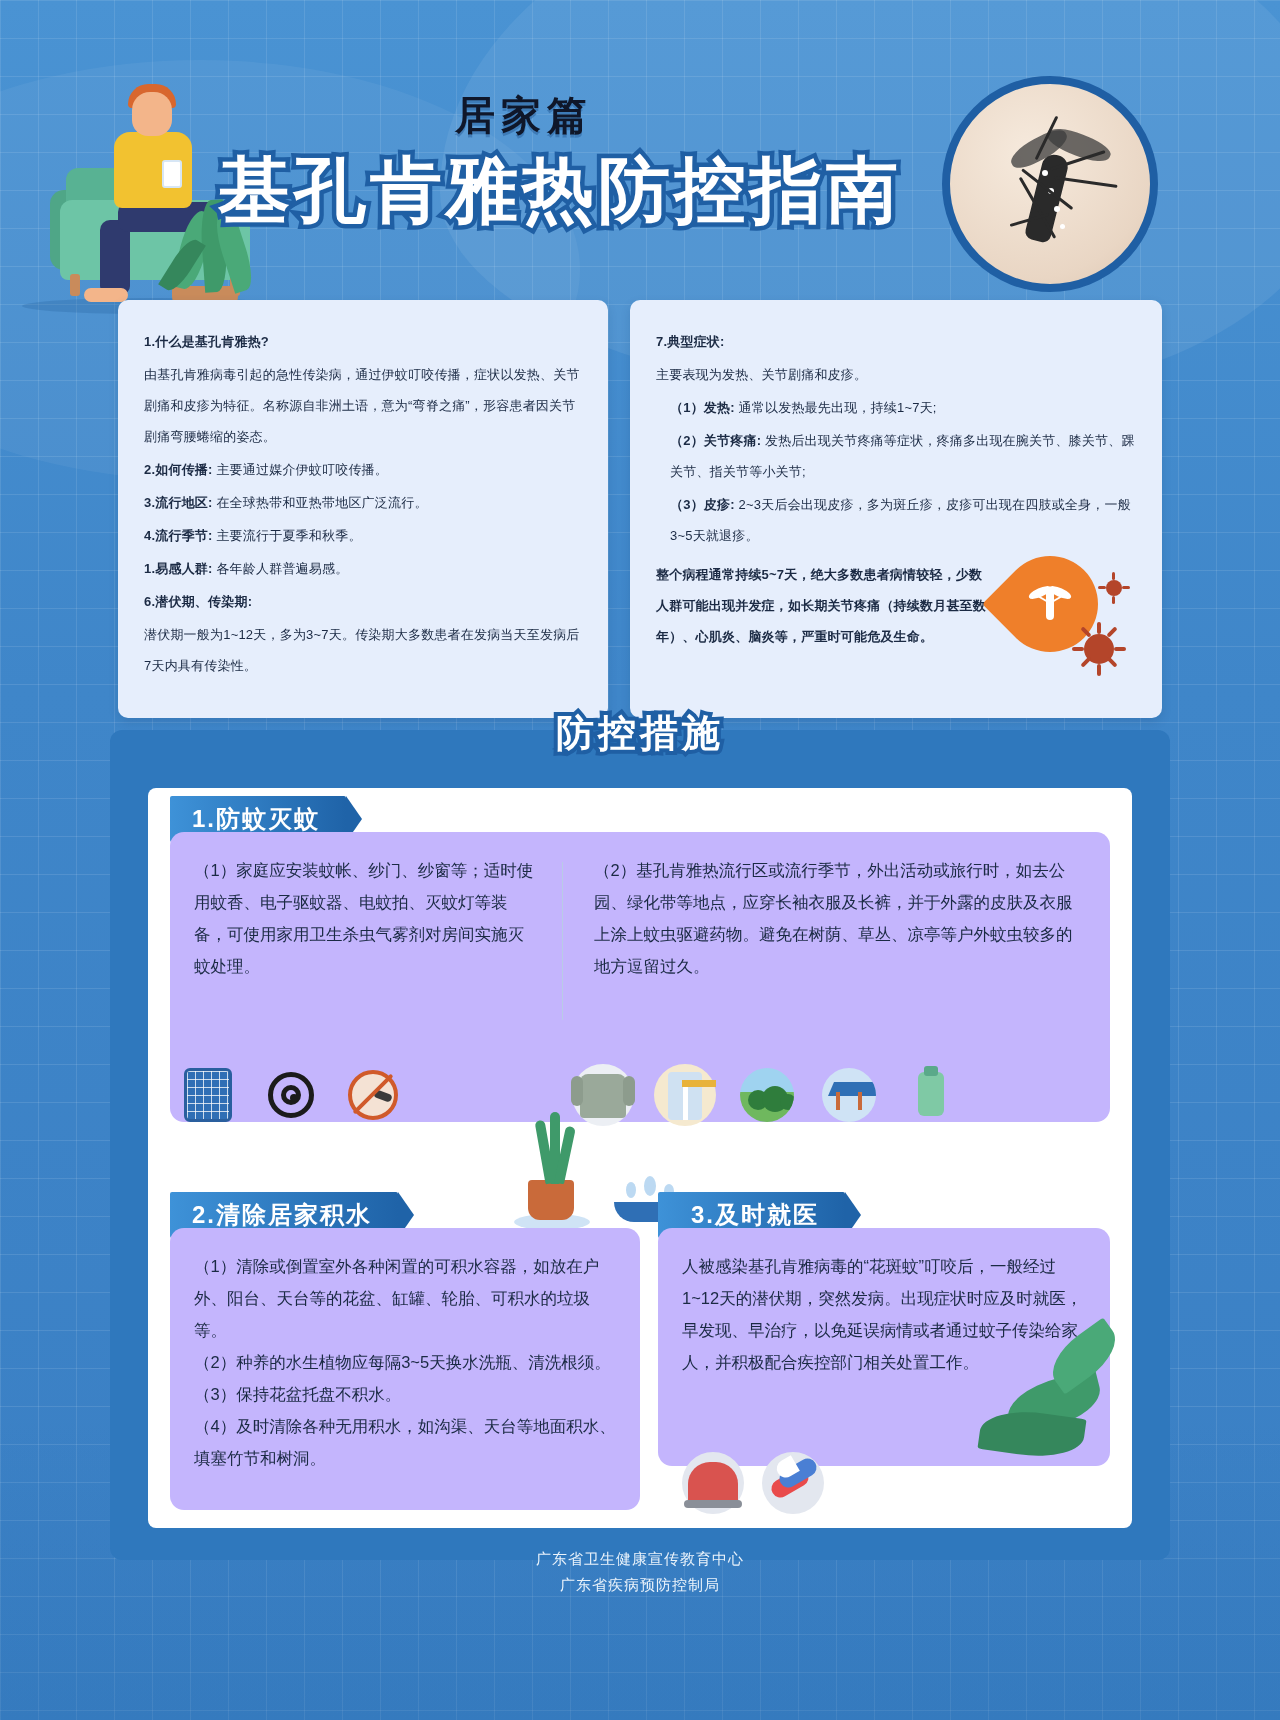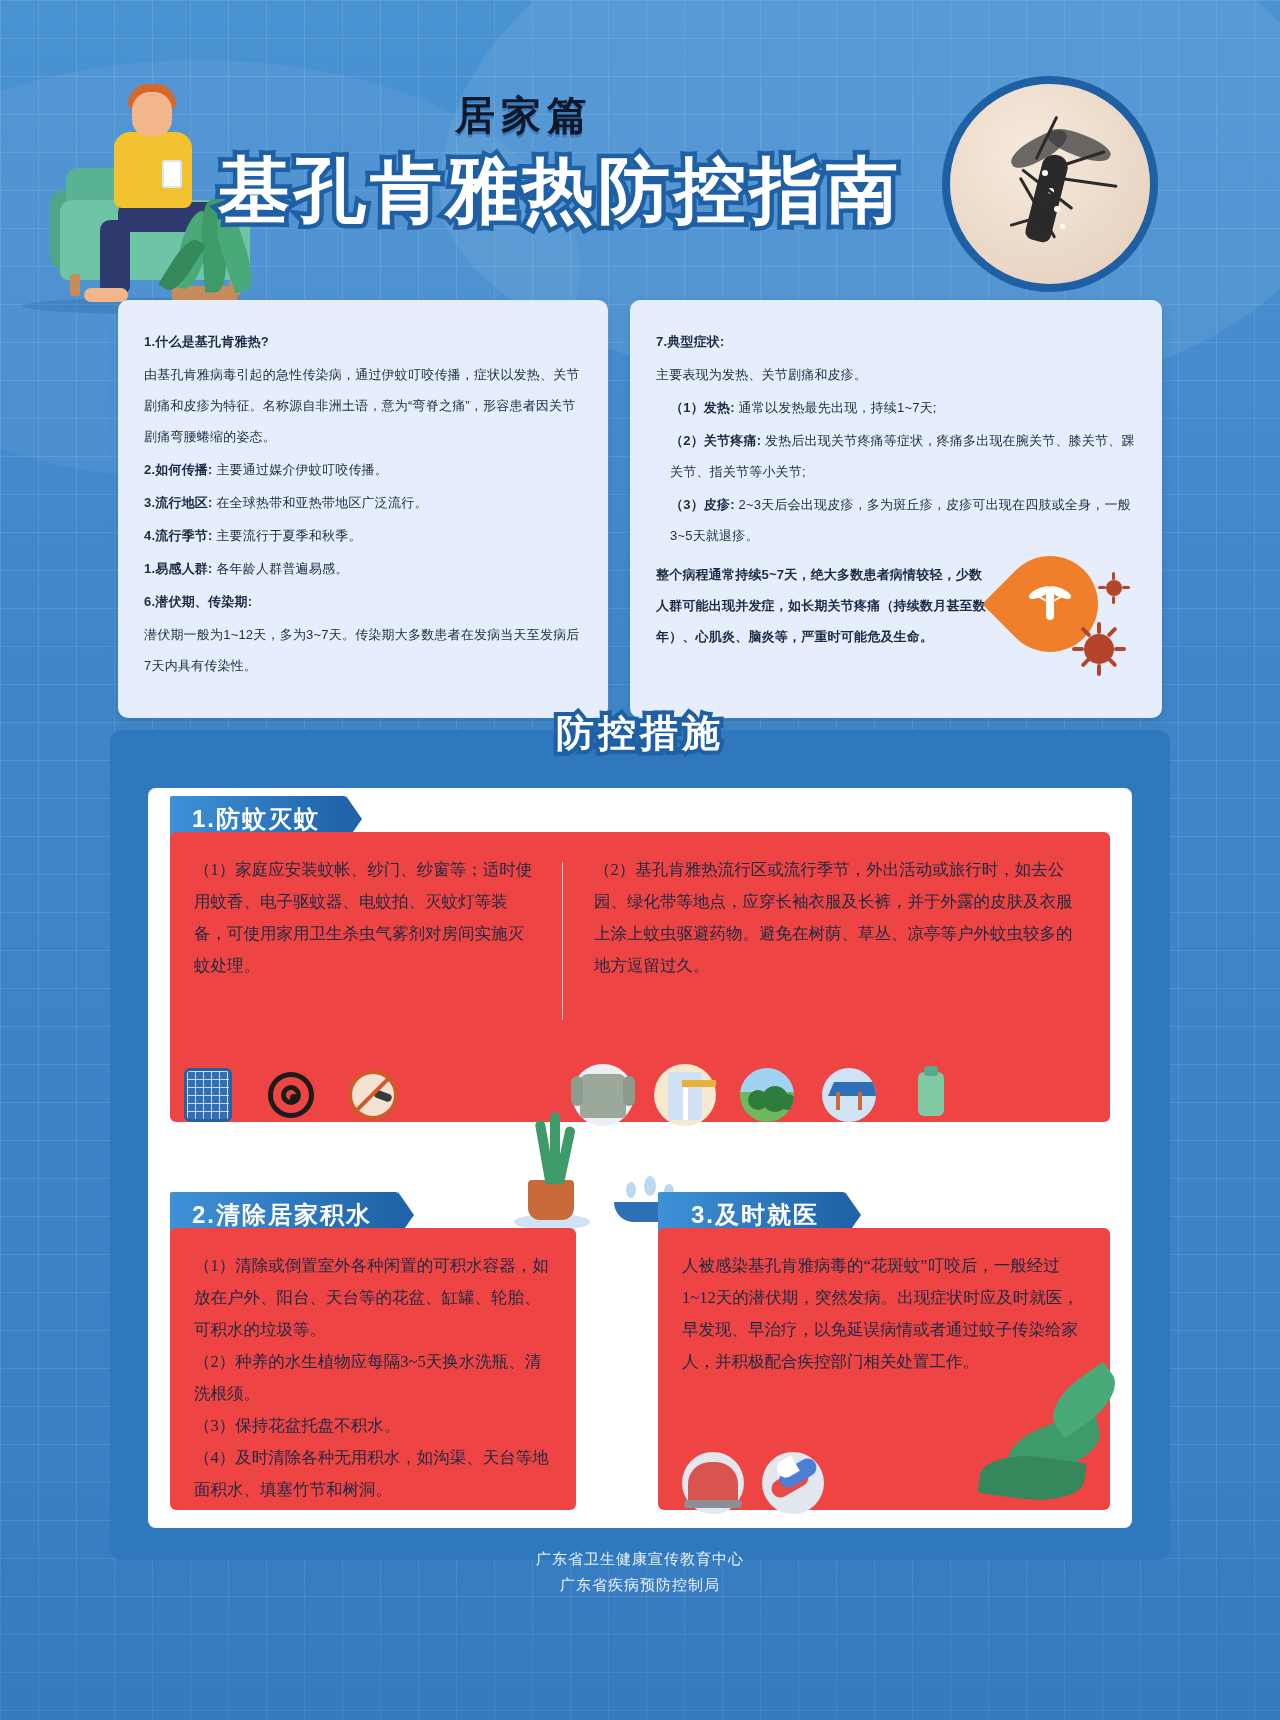--- a/index.html
+++ b/index.html
@@ -280,25 +280,24 @@
     content: "";
     position: absolute;
     right: -16px; top: 0;
     border-left: 16px solid #1f63a8;
     border-top: 23px solid transparent;
     border-bottom: 23px solid transparent;
   }
 
   .panel {
     position: absolute;
-    background: #ef4444;
-    border-radius: 6px;
+    background: #c4b5fd;
+    border-radius: 14px;
     box-sizing: border-box;
     padding: 22px 24px;
-    font-family: Liberation Serif, serif;
   }
   .panel p {
     margin: 0;
     font-size: 16.5px;
     line-height: 32px;
     color: #1b2a44;
   }
 
   .sec1-panel { left: 22px; top: 44px; width: 940px; height: 290px; padding: 0; }
   .sec1-col {
@@ -407,22 +406,22 @@
   .spray {
     position: absolute; left: 18px; top: 8px; width: 26px; height: 44px;
     background: #7fc9a5; border-radius: 6px;
   }
   .spray-top {
     position: absolute; left: 24px; top: 2px; width: 14px; height: 10px;
     background: #5aa98a; border-radius: 3px;
   }
 
   
-  .sec2-panel { left: 22px; top: 440px; width: 406px; height: 282px; }
-  .sec3-panel { left: 510px; top: 440px; width: 452px; height: 282px; }
+  .sec2-panel { left: 22px; top: 440px; width: 470px; height: 282px; }
+  .sec3-panel { left: 510px; top: 440px; width: 452px; height: 238px; }
 
   .plant-deco { position: absolute; left: 352px; top: 330px; width: 200px; height: 110px; }
   .pot {
     position: absolute; left: 28px; top: 62px; width: 46px; height: 40px;
     background: #c96a3a; border-radius: 4px 4px 12px 12px;
   }
   .pot-dish {
     position: absolute; left: 14px; top: 96px; width: 76px; height: 16px;
     background: #cfe3f5; border-radius: 50%;
   }

